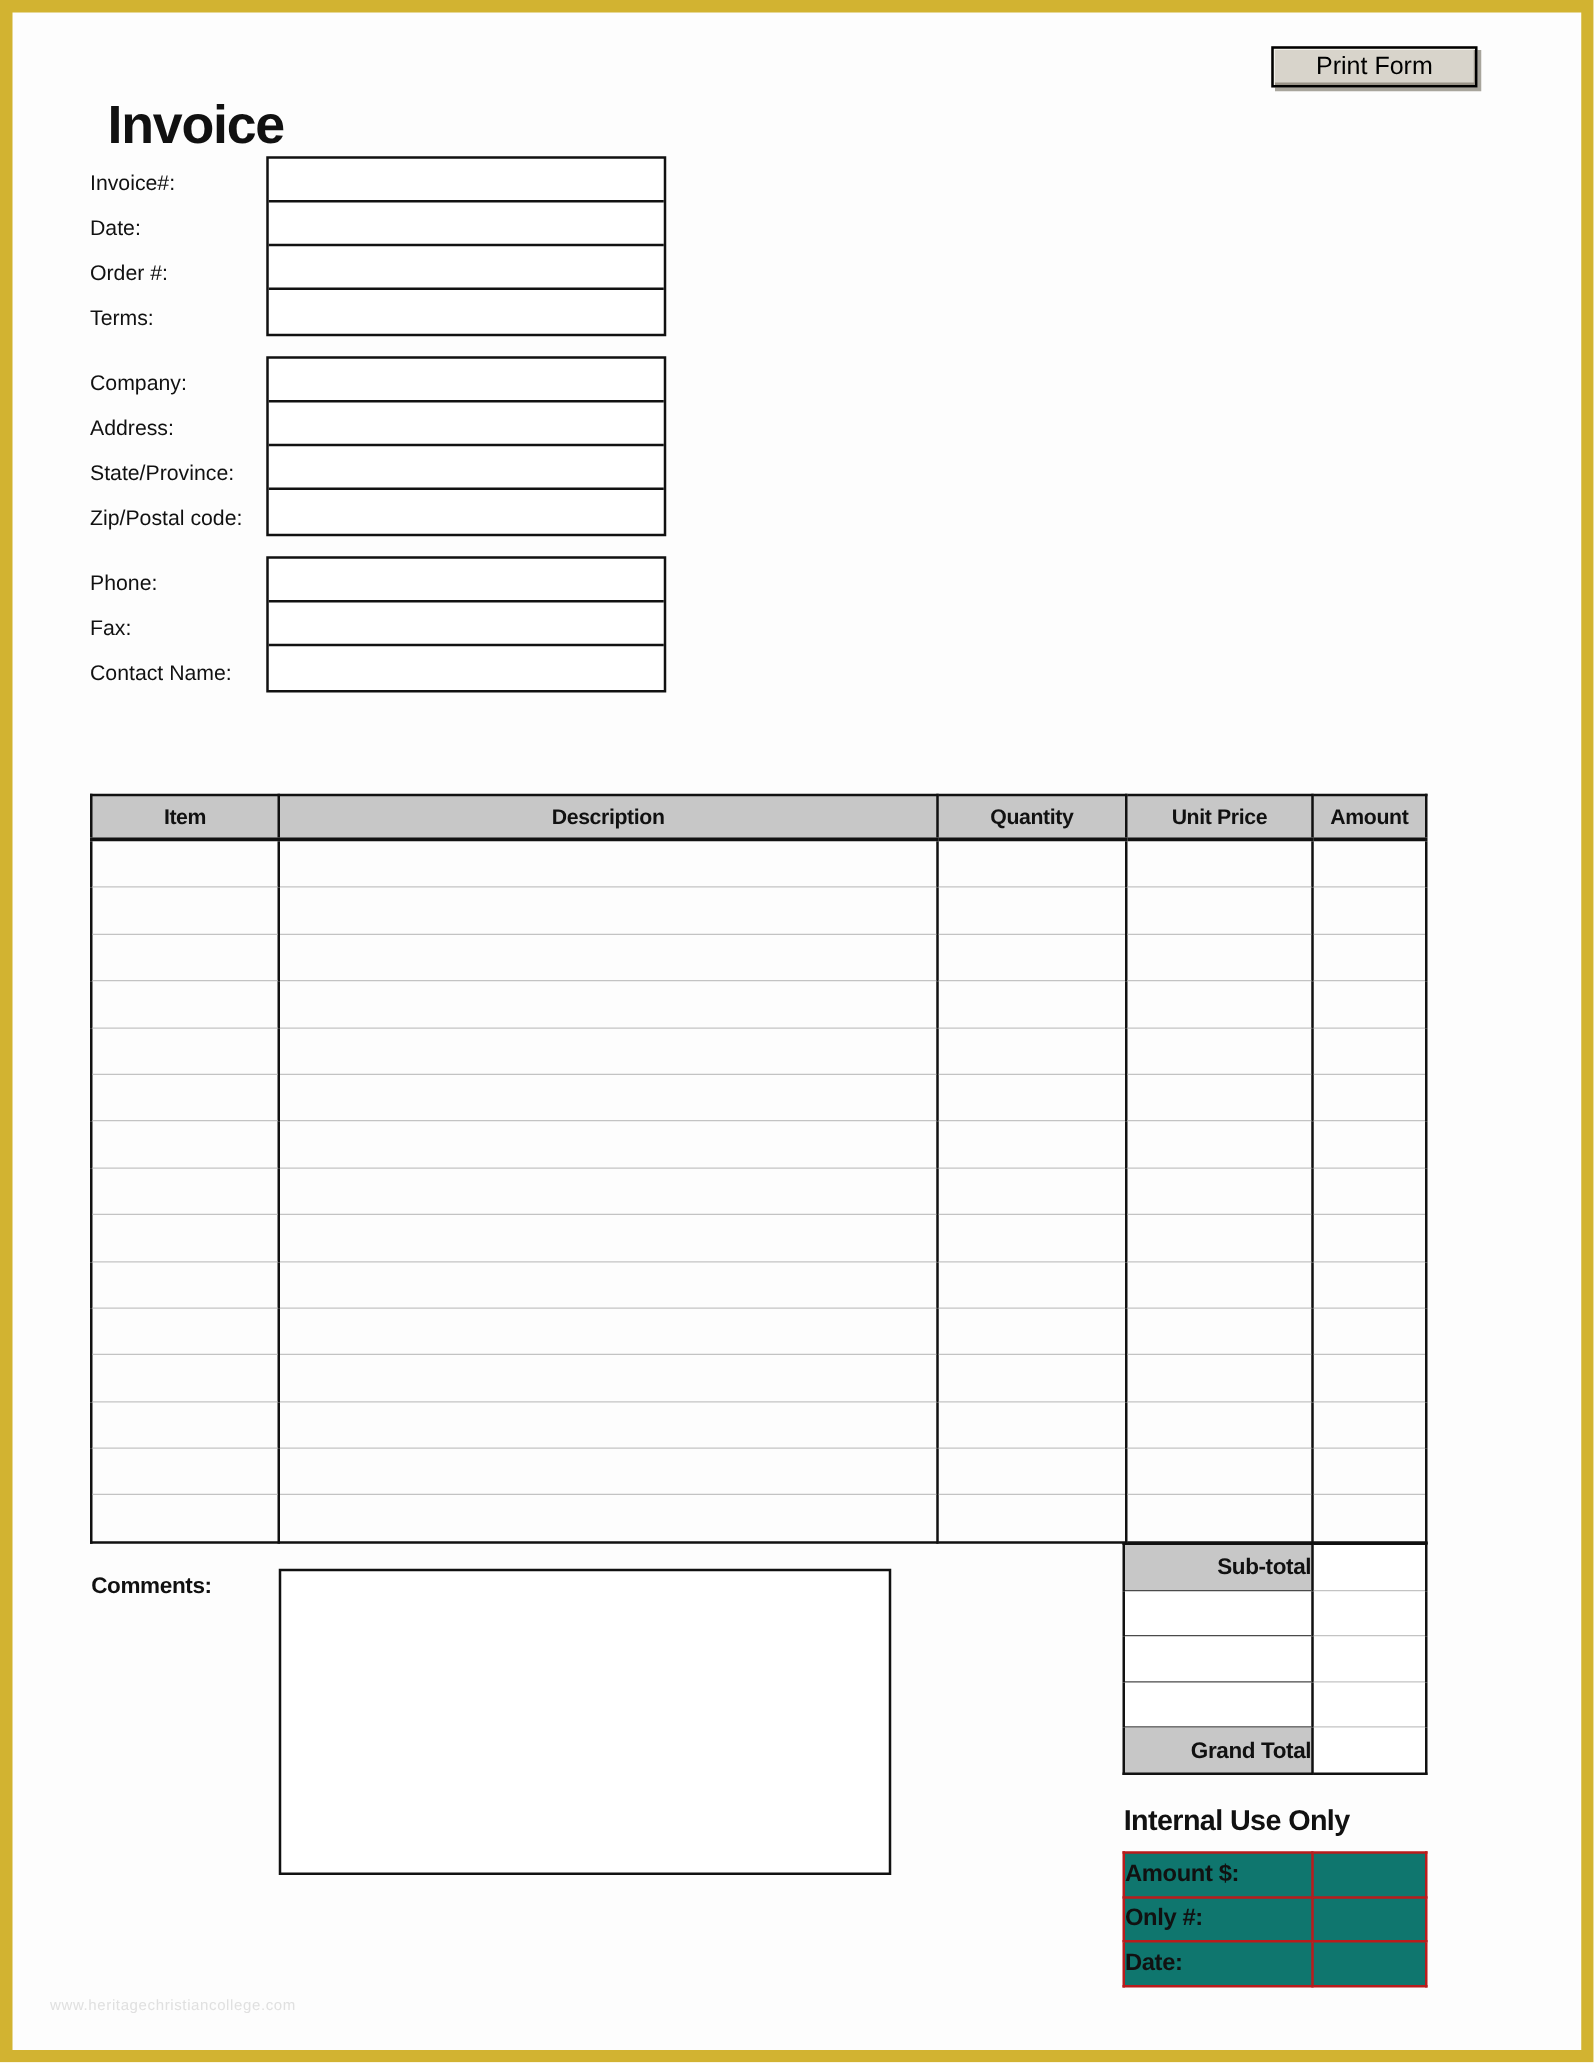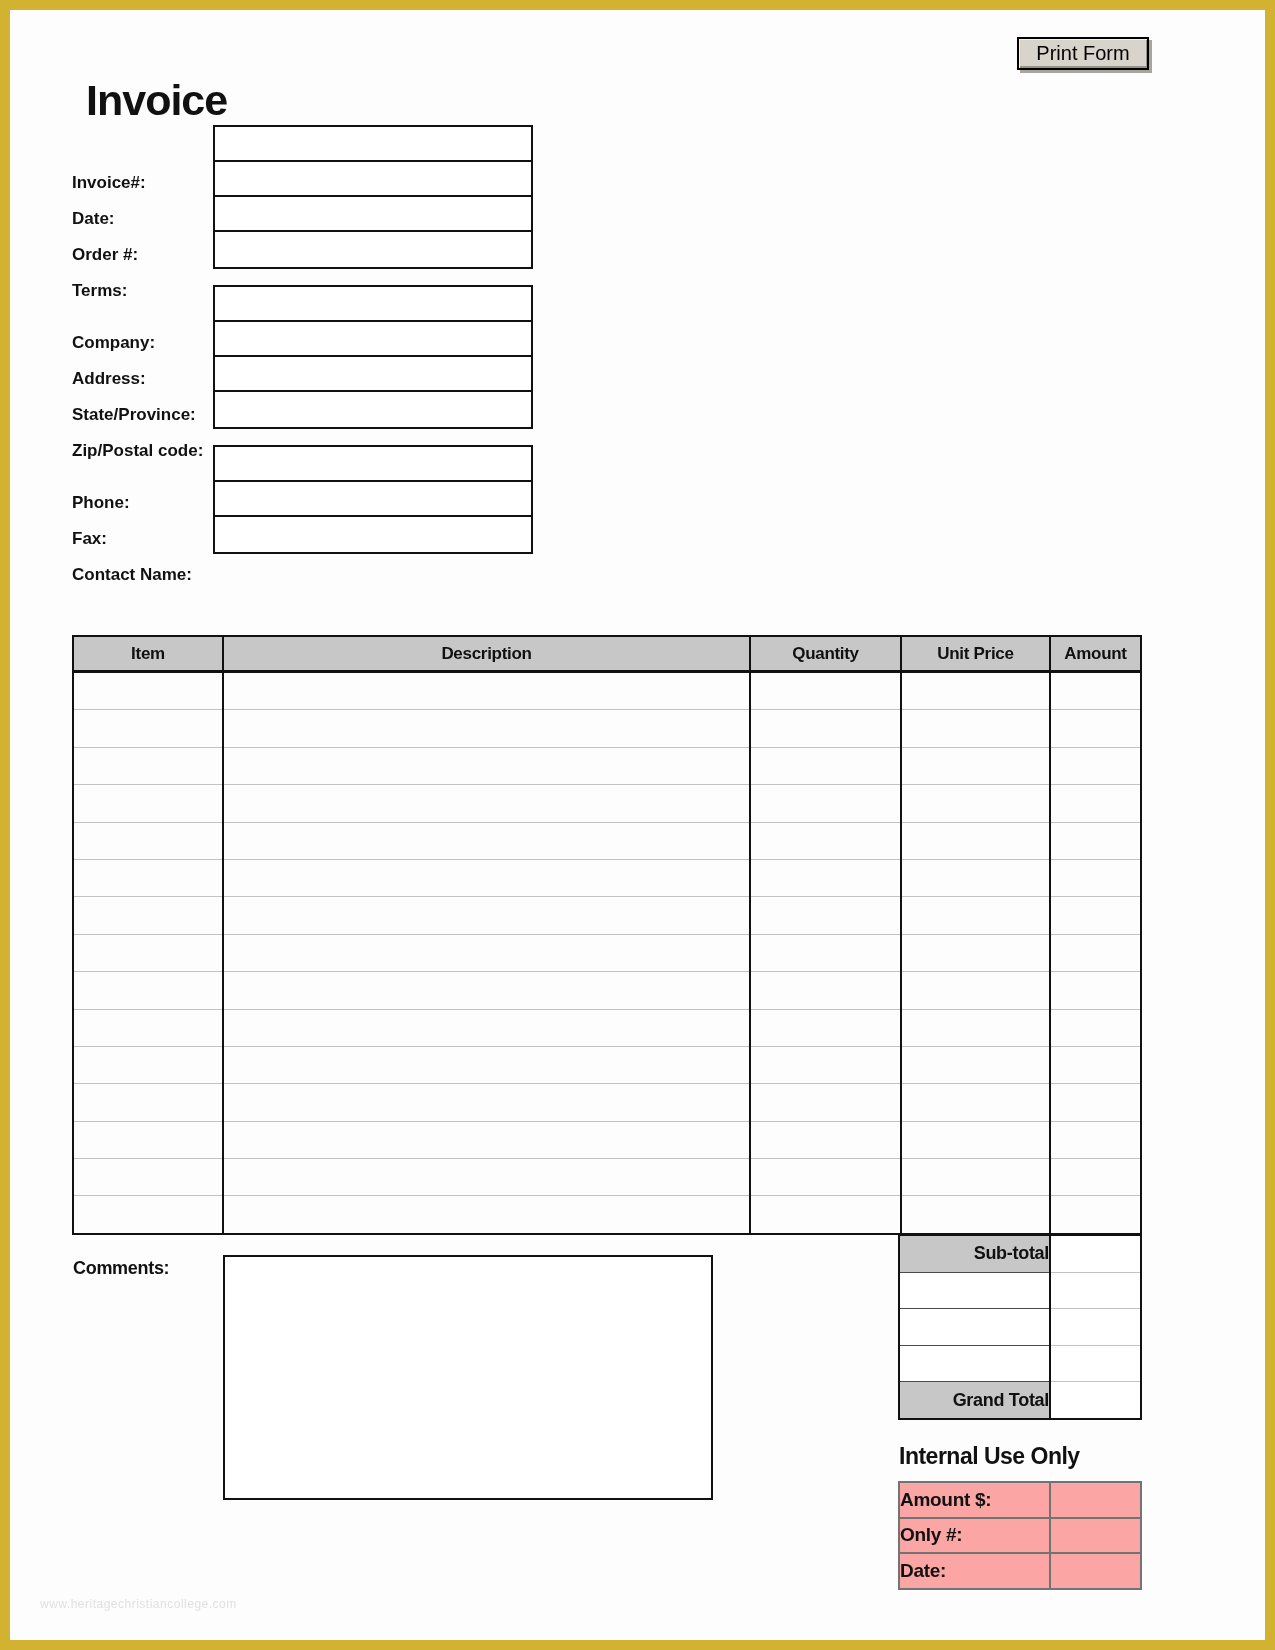--- a/index.html
+++ b/index.html
@@ -1,27 +1,27 @@
 <!DOCTYPE html>
 <html><head>
 <meta charset="utf-8">
 <style>
   html,body{margin:0;padding:0;background:#ffffff;}
   #page{position:relative;width:1275px;height:1650px;background:#fdfdfd;
         font-family:"Liberation Sans",sans-serif;color:#111;overflow:hidden;}
   #frame{position:absolute;inset:0;border:10px solid #d2b331;pointer-events:none;z-index:6;}
 
-  .print-btn{position:absolute;left:1017px;top:37px;width:132px;height:33px;
+  .print-btn{position:absolute;left:1017px;top:37px;width:165px;height:33px;
     background:#d8d4cb;border:2px solid #000;
     box-shadow:3px 3px 0 #a8a59c, inset 1px 1px 0 #f2f0ea, inset -1px -2px 0 #989287;
     font:20px "Liberation Sans",sans-serif;color:#000;cursor:pointer;padding:0;}
 
   #title{position:absolute;left:70px;top:60px;margin:16px;font-size:43px;font-weight:bold;letter-spacing:-1px;}
 
-  .flabel{position:absolute;left:72px;font-weight:bold;font-size:17px;white-space:nowrap;margin-top:36px;}
+  .flabel{position:absolute;left:72px;font-weight:normal;font-size:17px;white-space:nowrap;}
   .fgroup{position:absolute;left:213px;width:320px;border:2px solid #111;background:#fff;box-sizing:border-box;}
   .frow{height:35px;border-bottom:2px solid #111;box-sizing:border-box;}
   .frow:last-child{border-bottom:none;}
   .frow input{width:100%;height:100%;border:none;background:transparent;outline:none;
     font:16px "Liberation Sans",sans-serif;padding:2px 6px;box-sizing:border-box;}
 
   #items-table{position:absolute;left:72px;top:635px;width:1068px;border-collapse:collapse;table-layout:fixed;}
   #items-table th{background:#c7c7c7;border:2px solid #111;border-bottom:3px solid #111;height:33px;
     font-size:17px;font-weight:bold;letter-spacing:-0.3px;padding:0;}
   #items-table td{border-left:2px solid #111;border-right:2px solid #111;border-top:1px solid #c3c3c3;
@@ -35,21 +35,21 @@
     text-align:right;padding-right:5px;font-weight:bold;font-size:18px;letter-spacing:-0.3px;background:#fff;}
   .tot-label.gray{background:#c7c7c7;}
   #totals-table tr:first-child .tot-label{border-top:2px solid #111;}
   #totals-table tr:last-child .tot-label{border-bottom:2px solid #111;}
   .tot-value{border-top:1px solid #c3c3c3;border-right:2px solid #111;background:#fff;}
   #totals-table tr:first-child .tot-value{border-top:2px solid #111;}
   #totals-table tr:last-child .tot-value{border-bottom:2px solid #111;}
 
   #internal-title{position:absolute;left:899px;top:1443px;font-size:23px;font-weight:bold;letter-spacing:-0.5px;}
   #internal-table{position:absolute;left:898px;top:1481px;width:242px;border-collapse:collapse;table-layout:fixed;}
-  #internal-table td{background:#fca5a5;border:2px solid #737373;height:33.5px;padding:0;margin-top:20px;}
+  #internal-table td{background:#0f766e;border:2px solid #b91c1c;height:33.5px;padding:0;margin-top:20px;}
   .int-label{font-weight:bold;font-size:19px;padding-left:5px;letter-spacing:-0.3px;}
 
   #comments-label{position:absolute;left:73px;top:1258px;font-weight:bold;font-size:18px;letter-spacing:-0.3px;}
   #comments-box{position:absolute;left:223px;top:1255px;width:490px;height:245px;border:2px solid #111;
     box-sizing:border-box;background:#fff;}
 
   #watermark{position:absolute;left:40px;top:1597px;font-size:12px;color:#e0e0e0;letter-spacing:0.5px;}
 </style>
 </head>
 <body>

